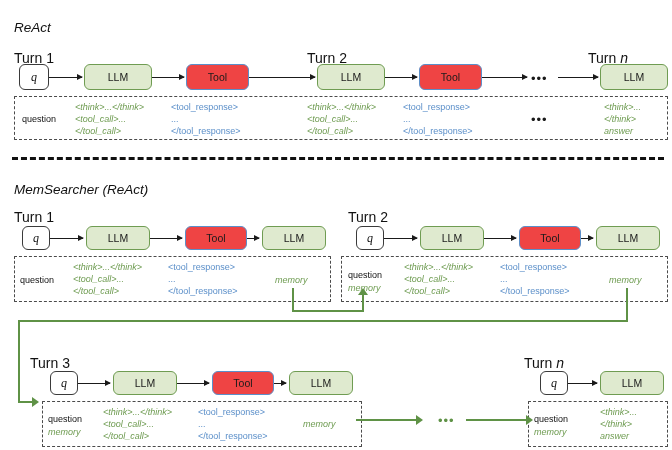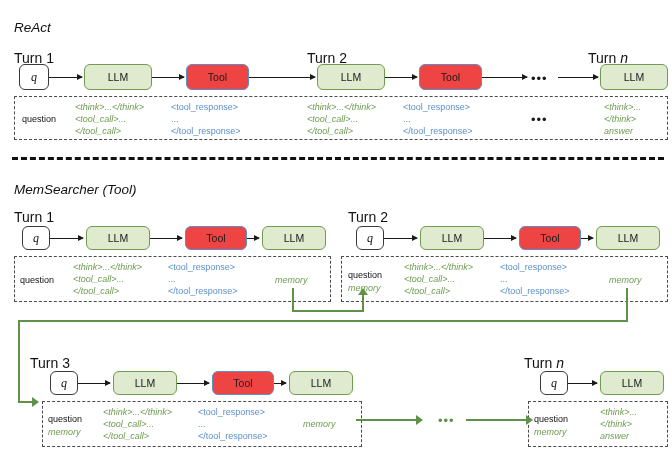--- a/index.html
+++ b/index.html
@@ -101,21 +101,21 @@
   <div class="ptxt b" style="left:403px;top:102px;">&lt;tool_response&gt;</div>
   <div class="ptxt b" style="left:403px;top:114px;">...</div>
   <div class="ptxt b" style="left:403px;top:126px;">&lt;/tool_response&gt;</div>
   <div class="dots" style="left:531px;top:113px;">•••</div>
   <div class="ptxt g" style="left:604px;top:102px;">&lt;think&gt;...</div>
   <div class="ptxt g" style="left:604px;top:114px;">&lt;/think&gt;</div>
   <div class="ptxt g" style="left:604px;top:126px;">answer</div>
 
   <div class="sep" style="left:12px;top:157px;width:652px;"></div>
 
-  <div class="sec-title abs" style="left:14px;top:182px;">MemSearcher (Tool)</div>
+  <div class="sec-title abs" style="left:14px;top:182px;">MemSearcher (ReAct)</div>
 
   <div class="turn-label abs" style="left:14px;top:209px;">
     <span>Turn </span><span>1</span>
   </div>
   <div class="turn-label abs" style="left:348px;top:209px;">
     <span>Turn </span><span>2</span>
   </div>
 
   <div class="node q" style="left:22px;top:226px;width:28px;height:24px;">q</div>
   <div class="node llm" style="left:86px;top:226px;width:64px;height:24px;">LLM</div>

